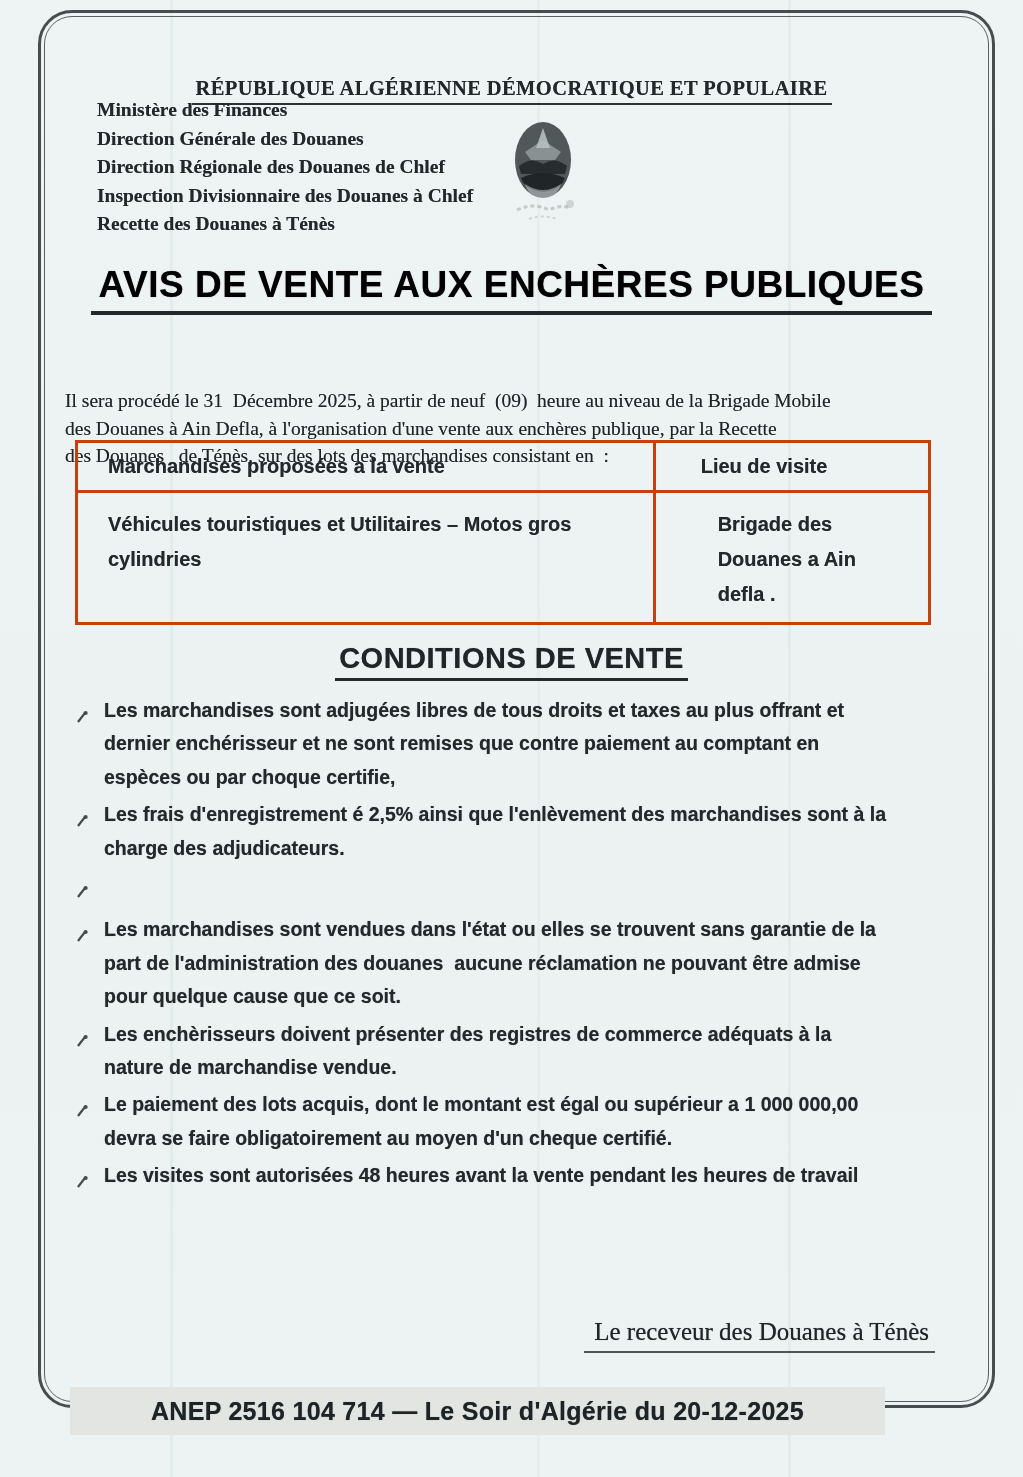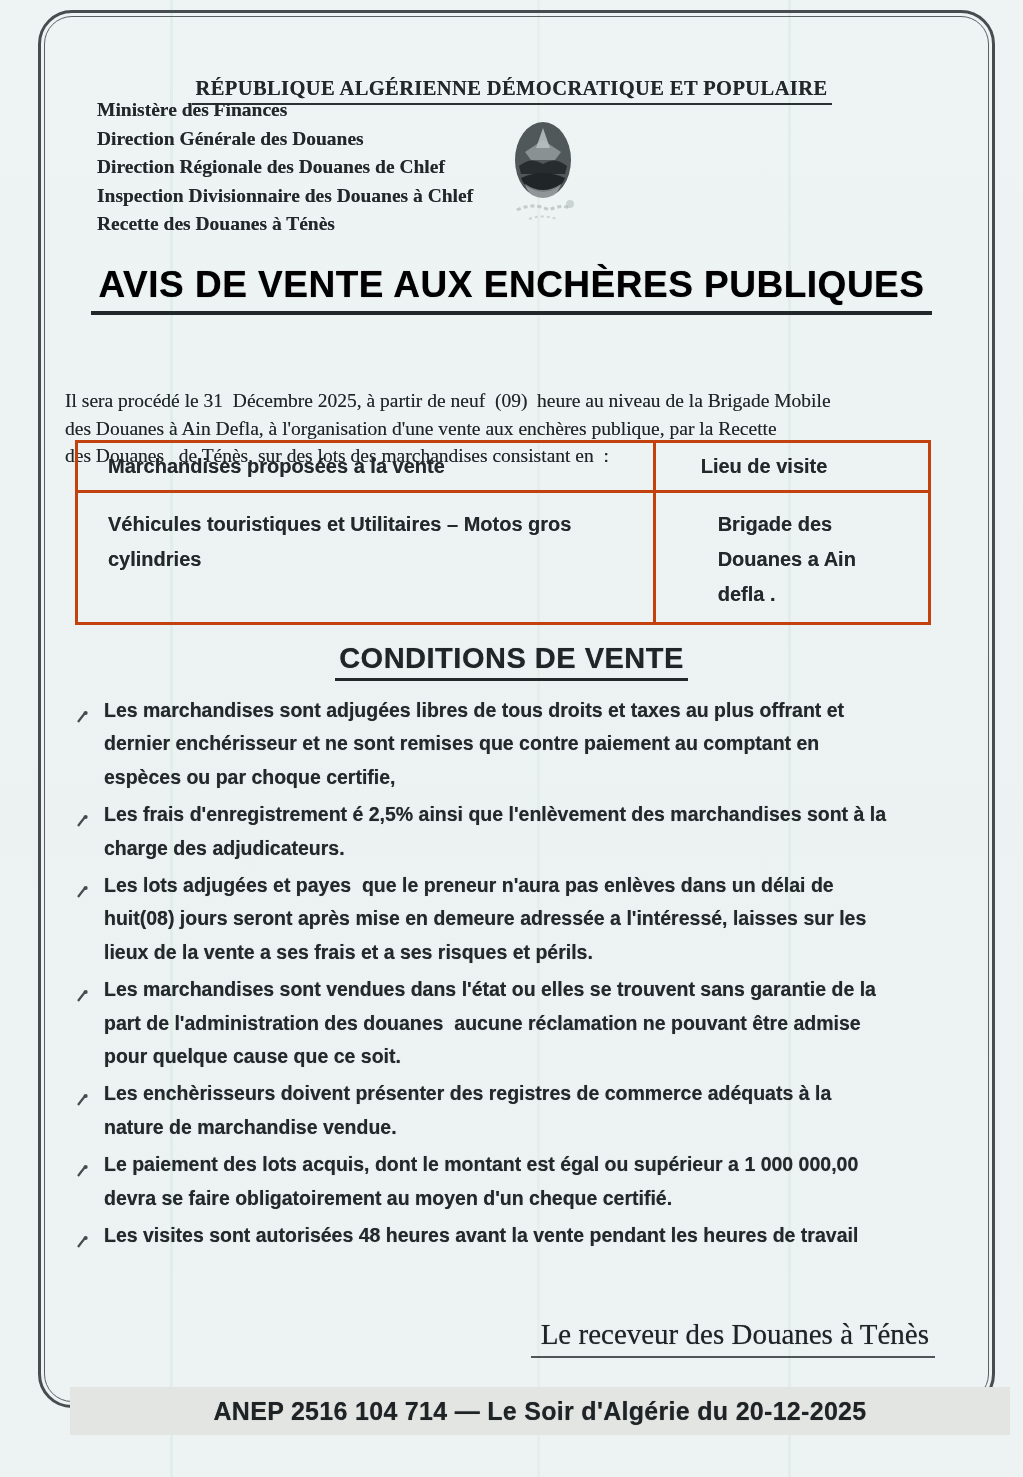--- a/index.html
+++ b/index.html
@@ -90,27 +90,27 @@
     font-weight:700; font-size:19.5px; line-height:33.4px; color:#23282b;
   }
   ul.conds li .mark { flex:0 0 16px; padding-top:7px; opacity:.85; }
   ul.conds li .txt {
     white-space:pre-wrap;
     text-shadow:0 0 .7px rgba(25,30,33,.55);
   }
 
   .signature {
     position:absolute; right:88px; top:1318px;
-    font-family:"Liberation Serif",serif; font-size:29px; color:#1f2427;
+    font-family:"Liberation Serif",serif; font-size:25px; color:#1f2427;
     border-bottom:2px solid rgba(40,45,48,.8); padding:0 6px 5px 10px;
     text-shadow:0 0 .7px rgba(30,35,38,.7);
   }
 
   .footer-band {
-    position:absolute; left:70px; top:1387px; width:940px; height:48px;
+    position:absolute; left:70px; top:1387px; width:815px; height:48px;
     background:#e2e5e2;
     display:flex; align-items:center; justify-content:center;
   }
   .footer-band span {
     font-weight:700; font-size:25px; letter-spacing:.3px; color:#1e2326;
     text-shadow:0 0 .7px rgba(20,25,28,.6);
   }
 </style>
 </head>
 <body>
@@ -191,23 +191,20 @@
           <circle cx="9.6" cy="3" r="2.1" fill="#2a2f32"></circle>
         </svg></span>
     <span class="txt">Les frais d'enregistrement é 2,5% ainsi que l'enlèvement des marchandises sont à la
 charge des adjudicateurs.</span>
   </li>
   <li>
     <span class="mark"><svg width="14" height="14" viewBox="0 0 14 14">
           <path d="M2 12 Q5 8 9 3" stroke="#2a2f32" stroke-width="2.2" fill="none"></path>
           <circle cx="9.6" cy="3" r="2.1" fill="#2a2f32"></circle>
         </svg></span>
-    <span class="txt">Les lots adjugées et payes  que le preneur n'aura pas enlèves dans un délai de
-huit(08) jours seront après mise en demeure adressée a l'intéressé, laisses sur les
-lieux de la vente a ses frais et a ses risques et périls.</span>
   </li>
   <li>
     <span class="mark"><svg width="14" height="14" viewBox="0 0 14 14">
           <path d="M2 12 Q5 8 9 3" stroke="#2a2f32" stroke-width="2.2" fill="none"></path>
           <circle cx="9.6" cy="3" r="2.1" fill="#2a2f32"></circle>
         </svg></span>
     <span class="txt">Les marchandises sont vendues dans l'état ou elles se trouvent sans garantie de la
 part de l'administration des douanes  aucune réclamation ne pouvant être admise
 pour quelque cause que ce soit.</span>
   </li>

